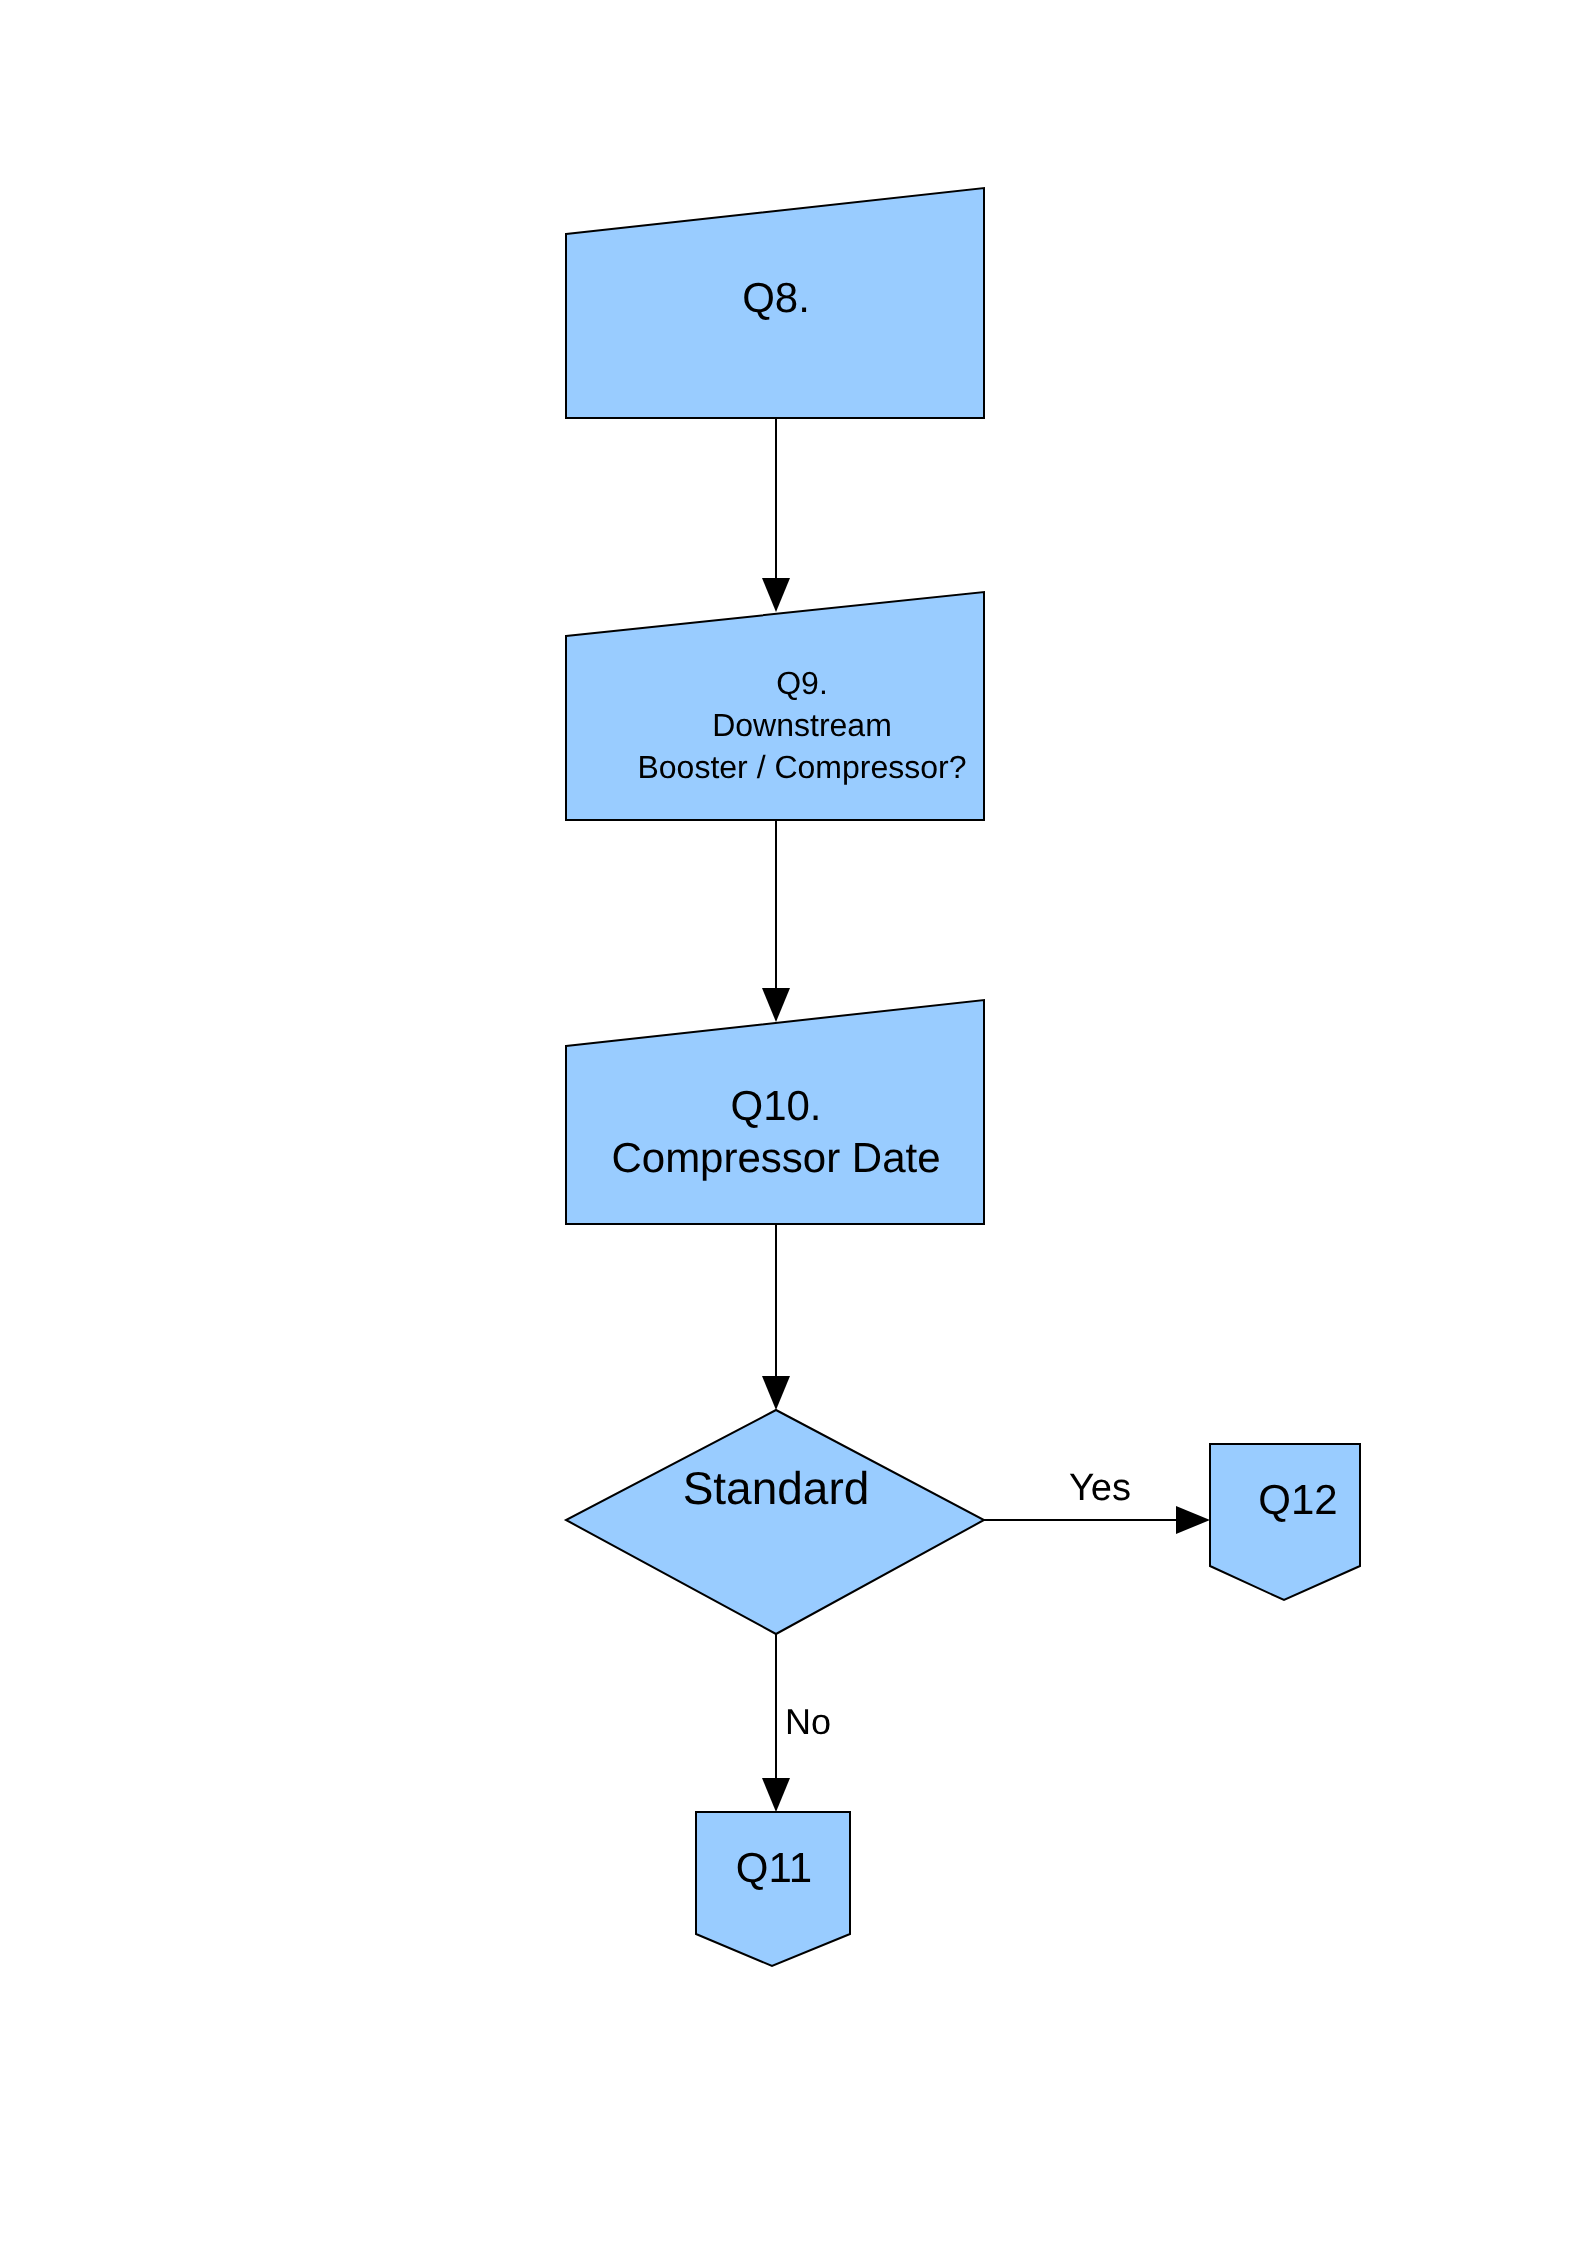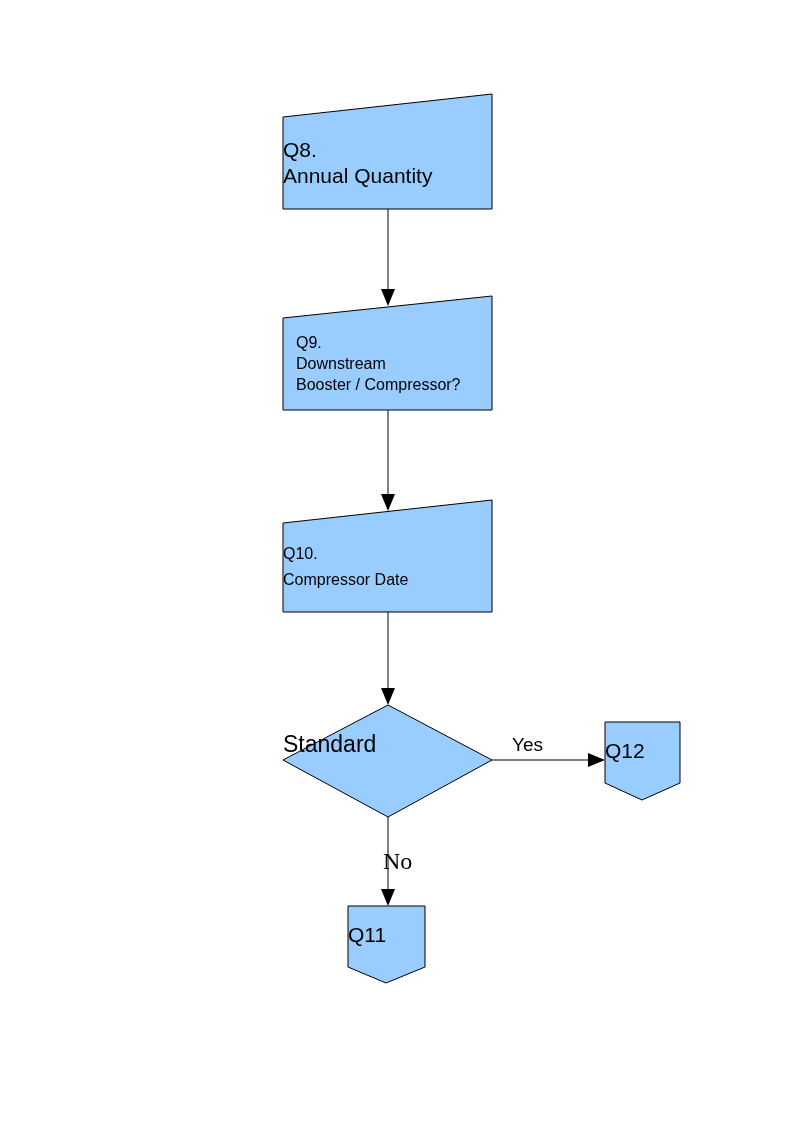--- a/index.html
+++ b/index.html
@@ -9,29 +9,29 @@
     height: 1123px;
     background: #ffffff;
     font-family: "Liberation Sans", sans-serif;
     color: #000000;
     overflow: hidden;
   }
   .canvas { position: absolute; left: 0; top: 0; }
   .node-shape { stroke: #000000; stroke-width: 1; }
   .edge-line { stroke: #000000; stroke-width: 1; }
   .arrowhead { fill: #000000; stroke: none; }
-  .label { position: absolute; text-align: left; white-space: nowrap; }
+  .label { position: absolute; text-align: center; white-space: nowrap; }
   .lbl-q8       { left: 283px; top: 137px; width: 210px; font-size: 21px; line-height: 26px; }
   .lbl-q9       { left: 296px; top: 332px; width: 210px; font-size: 16px; line-height: 21px; }
-  .lbl-q10      { left: 283px; top: 541px; width: 210px; font-size: 16px; line-height: 26px; }
+  .lbl-q10      { left: 283px; top: 541px; width: 210px; font-size: 21px; line-height: 26px; }
   .lbl-decision { left: 283px; top: 733px; width: 210px; font-size: 23px; line-height: 22px; }
   .lbl-q12      { left: 605px; top: 738px; width: 88px;  font-size: 21px; line-height: 26px; }
   .lbl-q11      { left: 348px; top: 922px; width: 78px;  font-size: 21px; line-height: 26px; }
   .lbl-yes      { left: 512px; top: 733px; width: 76px;  font-size: 19px; line-height: 24px; }
-  .lbl-no       { left: 383px; top: 849px; width: 42px;  font-size: 24px; line-height: 24px; font-family: Liberation Serif, serif; }
+  .lbl-no       { left: 383px; top: 849px; width: 42px;  font-size: 18px; line-height: 24px; }
 </style>
 </head>
 <body>
 
 <div class="page">
 
   <svg class="canvas" width="794" height="1123" viewBox="0 0 794 1123">
 
     <polygon class="node-shape" points="283,117 492,94 492,209 283,209" fill="#99CCFF"></polygon>
 
@@ -56,21 +56,20 @@
 
     <line class="edge-line" x1="492" y1="760" x2="588" y2="760"></line>
     <polygon class="arrowhead" points="588,753 588,767 605,760"></polygon>
 
     <line class="edge-line" x1="388" y1="817" x2="388" y2="889"></line>
     <polygon class="arrowhead" points="381,889 395,889 388,906"></polygon>
   </svg>
 
   <div class="label lbl-q8">
     <div>Q8.</div>
-    <div>Annual Quantity</div>
   </div>
 
   <div class="label lbl-q9">
     <div>Q9.</div>
     <div>Downstream</div>
     <div>Booster / Compressor?</div>
   </div>
 
   <div class="label lbl-q10">
     <div>Q10.</div>

